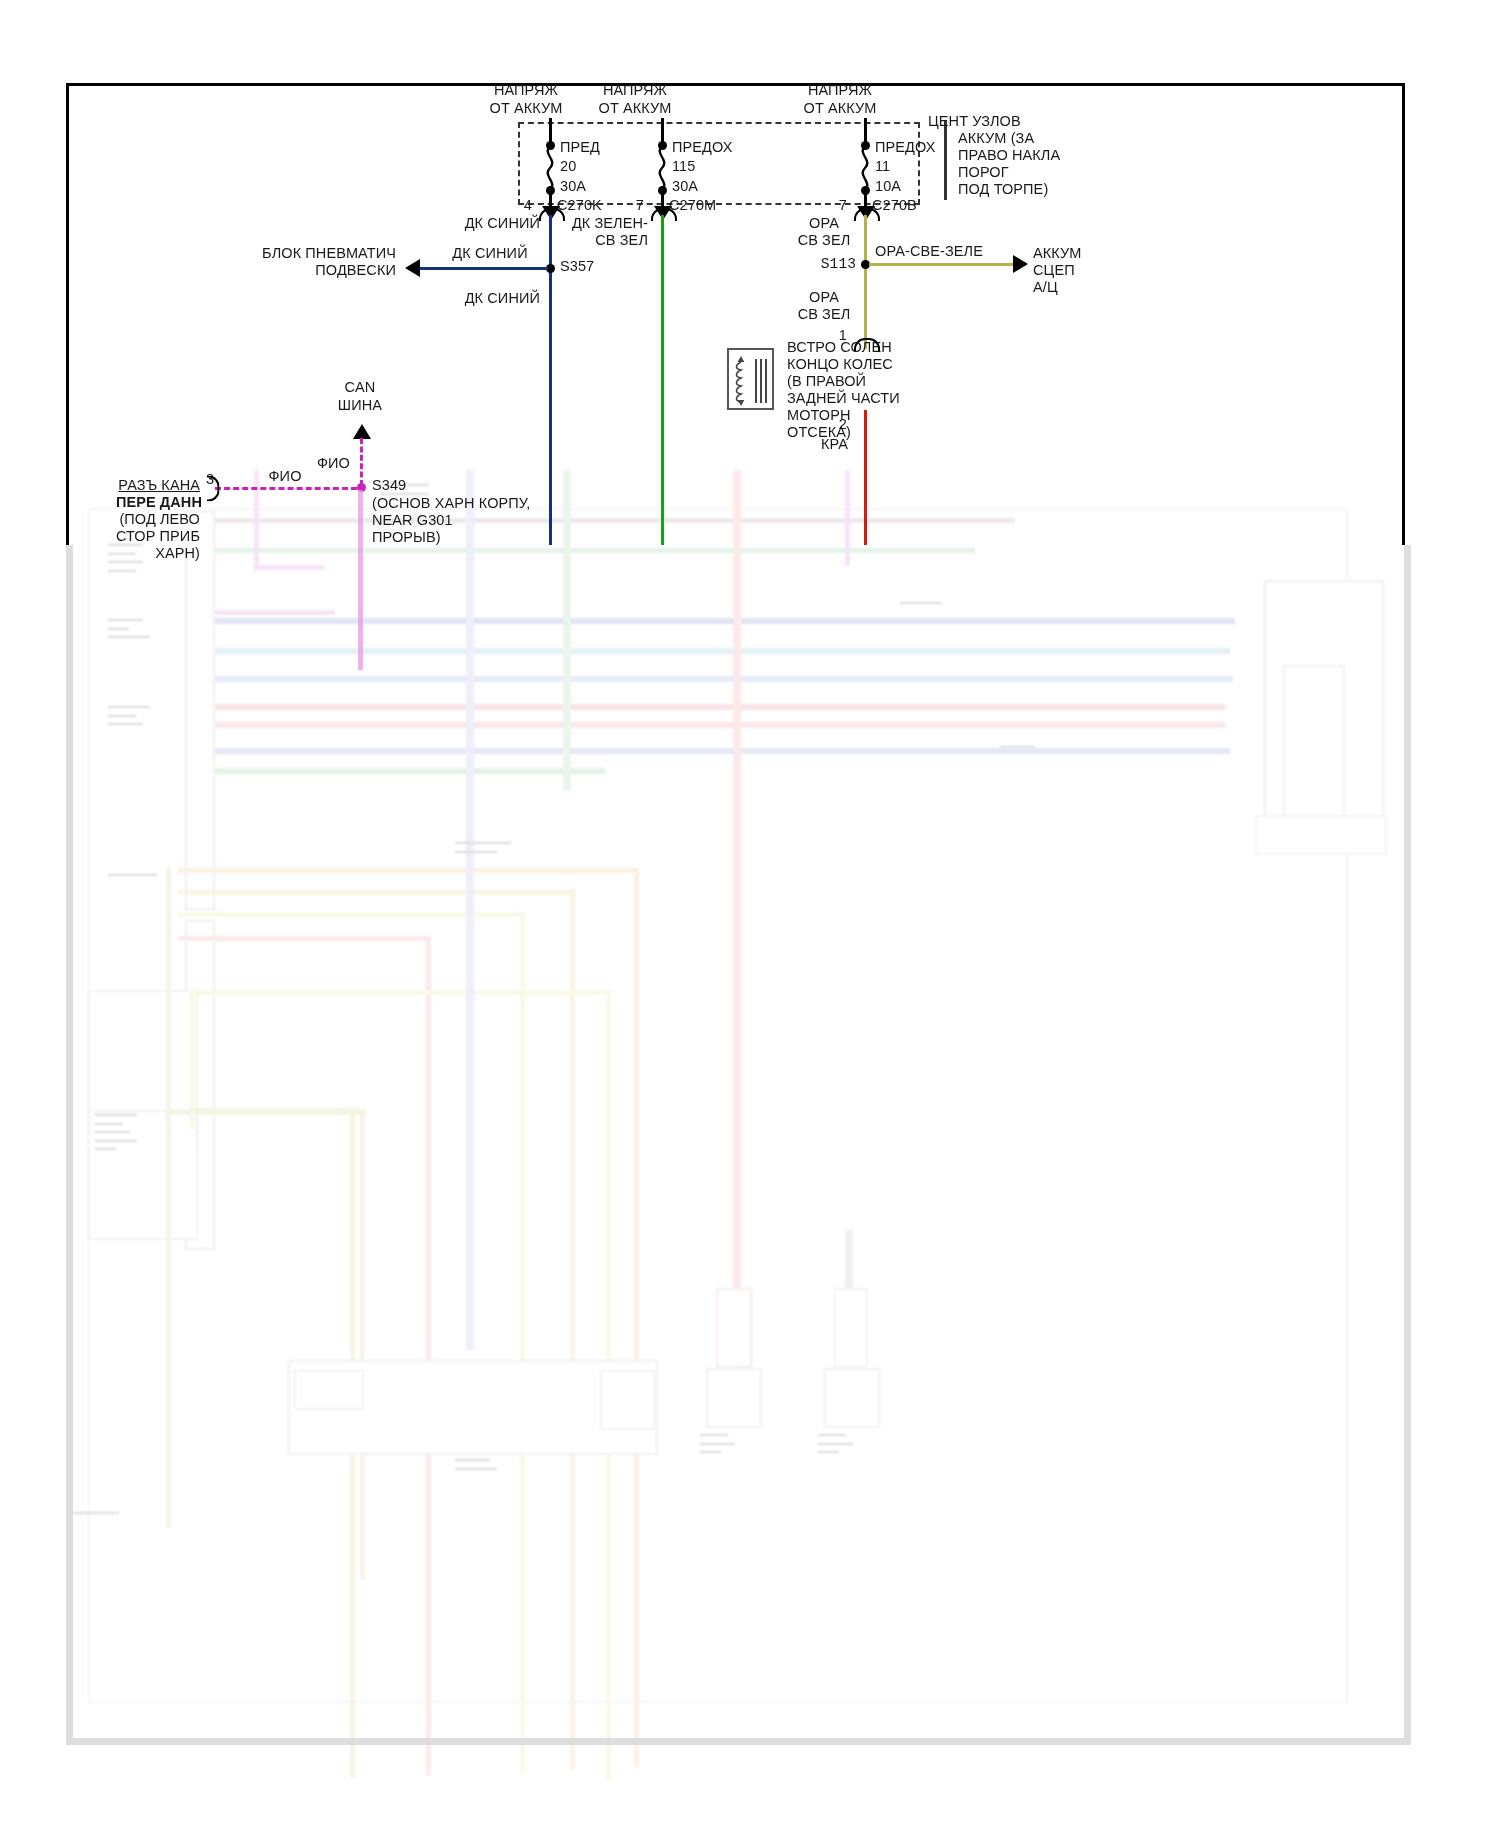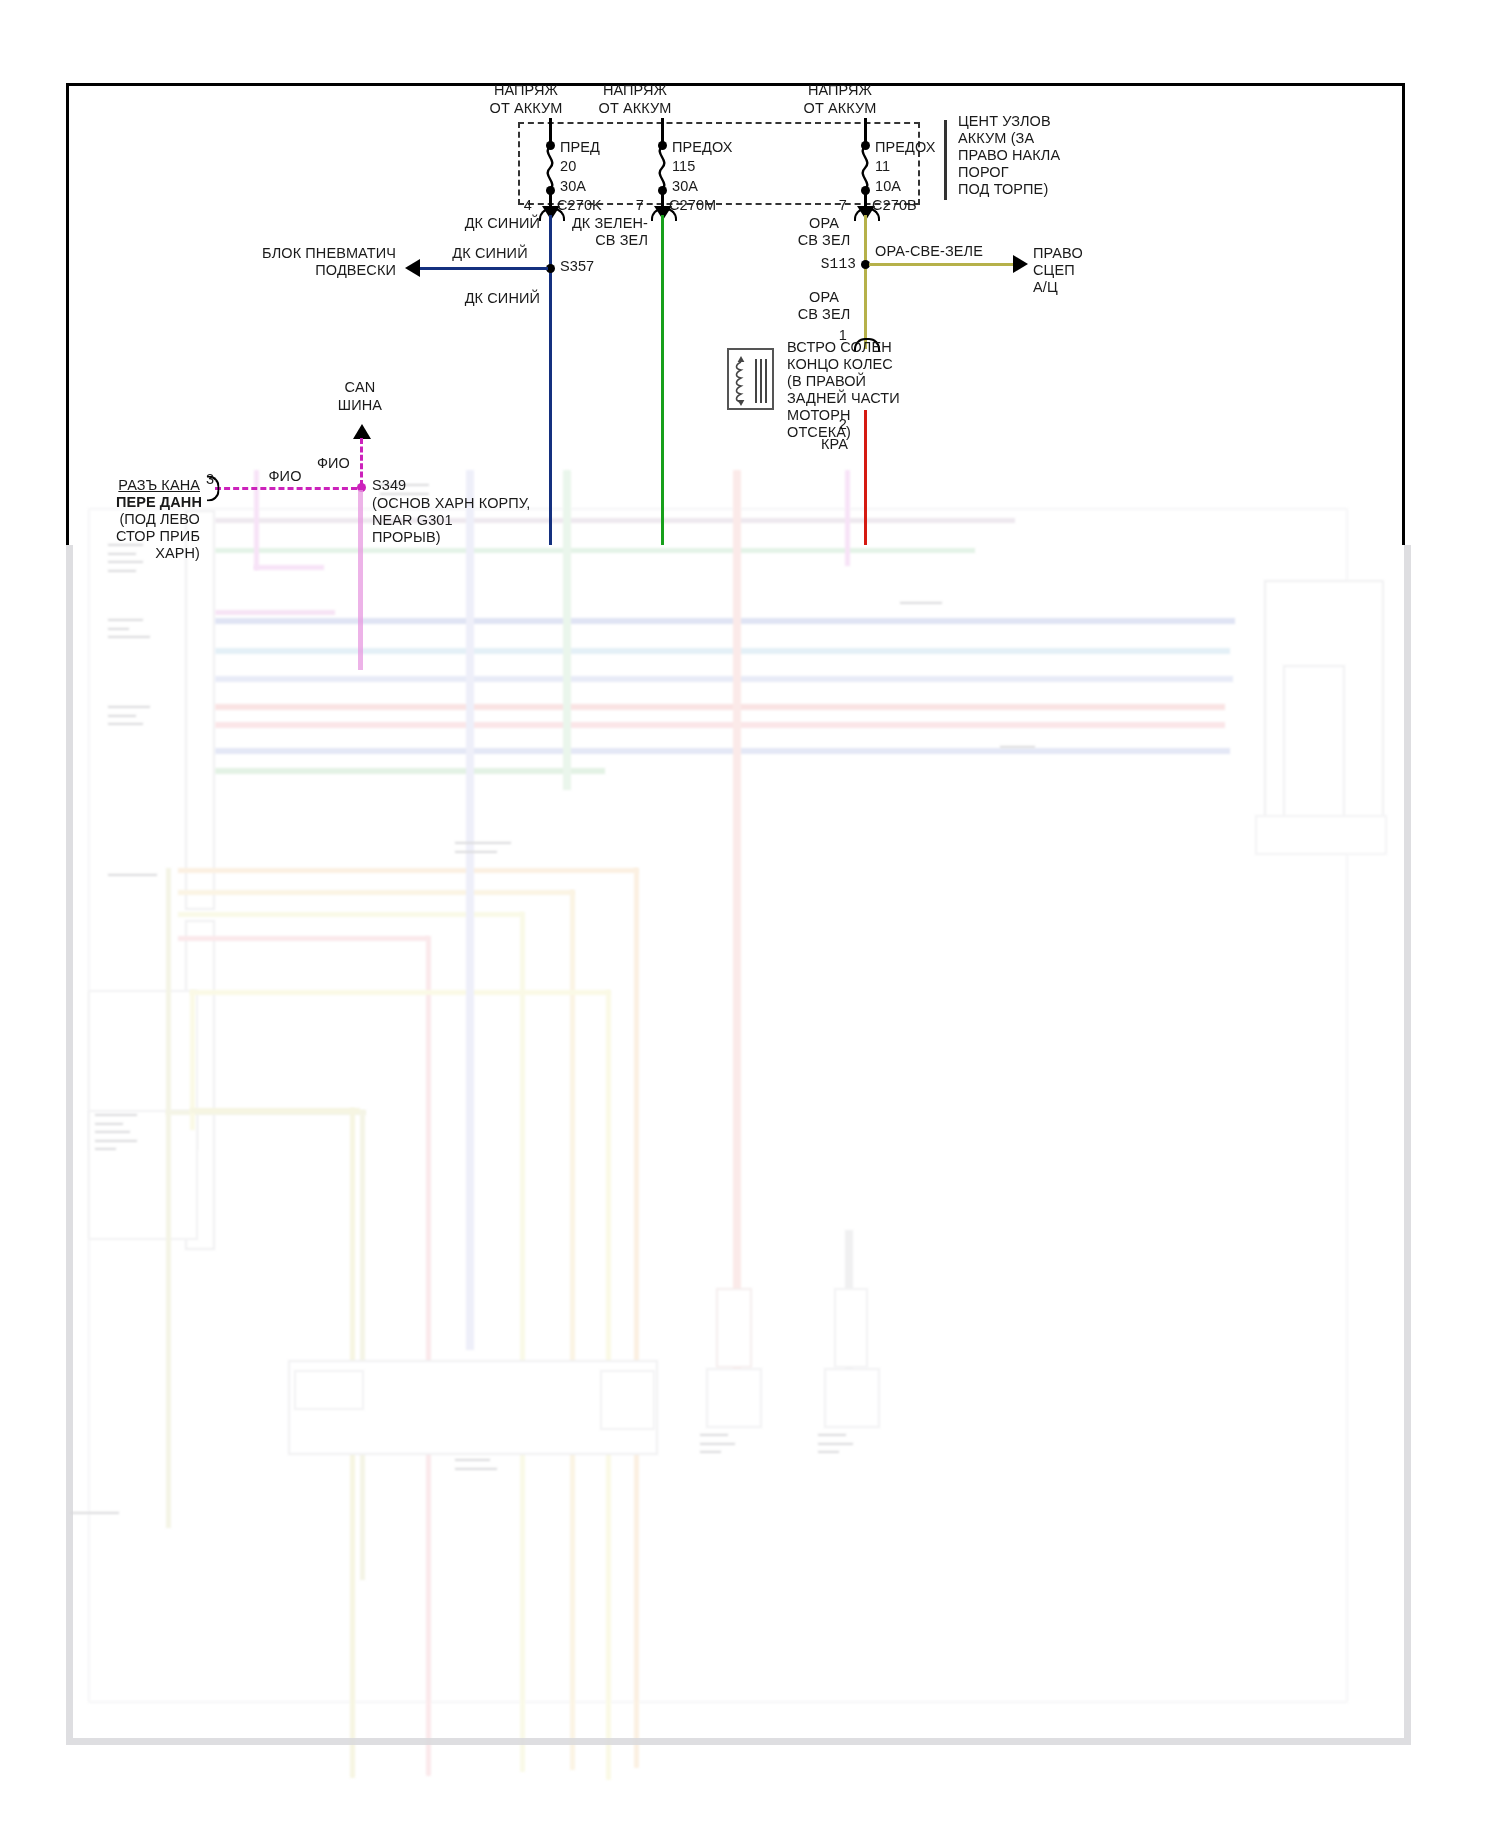--- a/index.html
+++ b/index.html
@@ -168,21 +168,21 @@
     <div class="gtxt gblur" style="left:1000px;top:272px;">▬▬▬▬▬</div>
     <div class="gtxt gblur" style="left:70px;top:1038px;">▬▬▬▬▬▬▬</div>
   </div>
 
   <div class="frame-ghost"></div>
   <div class="frame-main"></div>
 
   <div class="fusebox"></div>
 
   <div style="position:absolute;left:944px;top:120px;width:3px;height:80px;background:#333;"></div>
-  <div class="lbl" style="left:958px;top:113px;">ЦЕНТ УЗЛОВ</div>
+  <div class="lbl" style="left:928px;top:113px;">ЦЕНТ УЗЛОВ</div>
   <div class="lbl" style="left:958px;top:130px;">АККУМ (ЗА</div>
   <div class="lbl" style="left:958px;top:147px;">ПРАВО НАКЛА</div>
   <div class="lbl" style="left:958px;top:164px;">ПОРОГ</div>
   <div class="lbl" style="left:958px;top:181px;">ПОД ТОРПЕ)</div>
 
   <div class="lbl c" style="left:466px;top:82px;width:120px;">НАПРЯЖ</div>
   <div class="lbl c" style="left:466px;top:100px;width:120px;">ОТ АККУМ</div>
   <div class="wire v" style="left:549px;top:118px;height:28px;background:#000;"></div>
   <div class="dot node-black" style="left:546px;top:141px;"></div>
   <svg class="fuse-sq" style="left:541px;top:146px;" viewBox="0 0 18 44">
@@ -247,21 +247,21 @@
   <div class="lbl" style="left:872px;top:197px;">C270B</div>
   <div class="wire v" style="left:864px;top:215px;height:134px;background:#b6b14a;"></div>
   <div class="lbl c" style="left:790px;top:215px;width:68px;">ОРА</div>
   <div class="lbl c" style="left:790px;top:232px;width:68px;">СВ ЗЕЛ</div>
 
   <div class="dot node-black" style="left:861px;top:260px;"></div>
   <div class="lbl r" style="left:790px;top:256px;width:66px;font-family:Liberation Mono, monospace;">S113</div>
   <div class="wire h" style="left:869px;top:263px;width:146px;background:#b6b14a;"></div>
   <div class="arr-r" style="left:1013px;top:255px;"></div>
   <div class="lbl" style="left:875px;top:243px;">ОРА-СВЕ-ЗЕЛЕ</div>
-  <div class="lbl" style="left:1033px;top:245px;">ПРАВО</div>
+  <div class="lbl" style="left:1033px;top:245px;">АККУМ</div>
   <div class="lbl" style="left:1033px;top:262px;">СЦЕП</div>
   <div class="lbl" style="left:1033px;top:279px;">А/Ц</div>
   <div class="lbl c" style="left:790px;top:289px;width:68px;">ОРА</div>
   <div class="lbl c" style="left:790px;top:306px;width:68px;">СВ ЗЕЛ</div>
 
   <div class="conn-arc" style="left:854px;top:338px;"></div>
   <div class="lbl r" style="left:815px;top:327px;width:32px;">1</div>
   <div class="sol-box">
     <svg class="coil" viewBox="0 0 12 50">
       <path d="M6 2 L6 6 M6 6 C 0 9, 0 13, 6 14 C 0 17, 0 21, 6 22 C 0 25, 0 29, 6 30 C 0 33, 0 37, 6 38 C 0 41, 0 45, 6 46 L6 48" fill="none" stroke="#444" stroke-width="1.6"></path>

